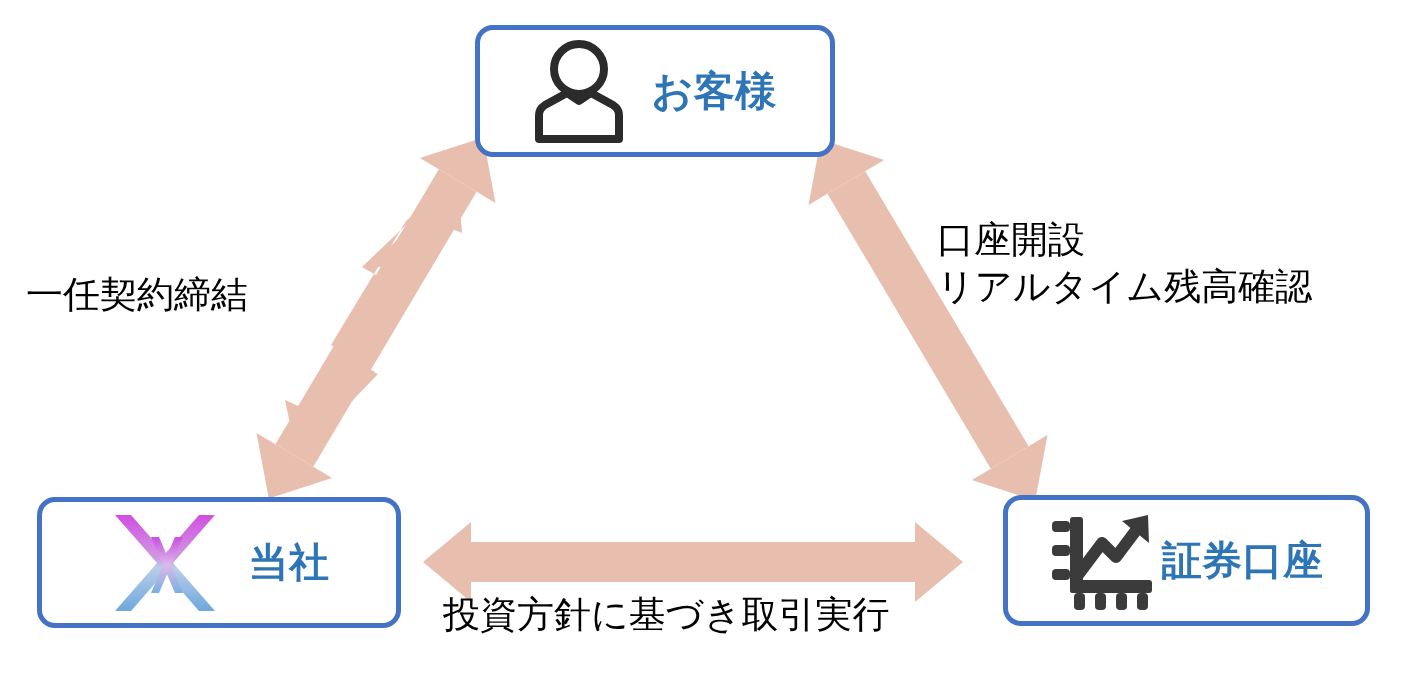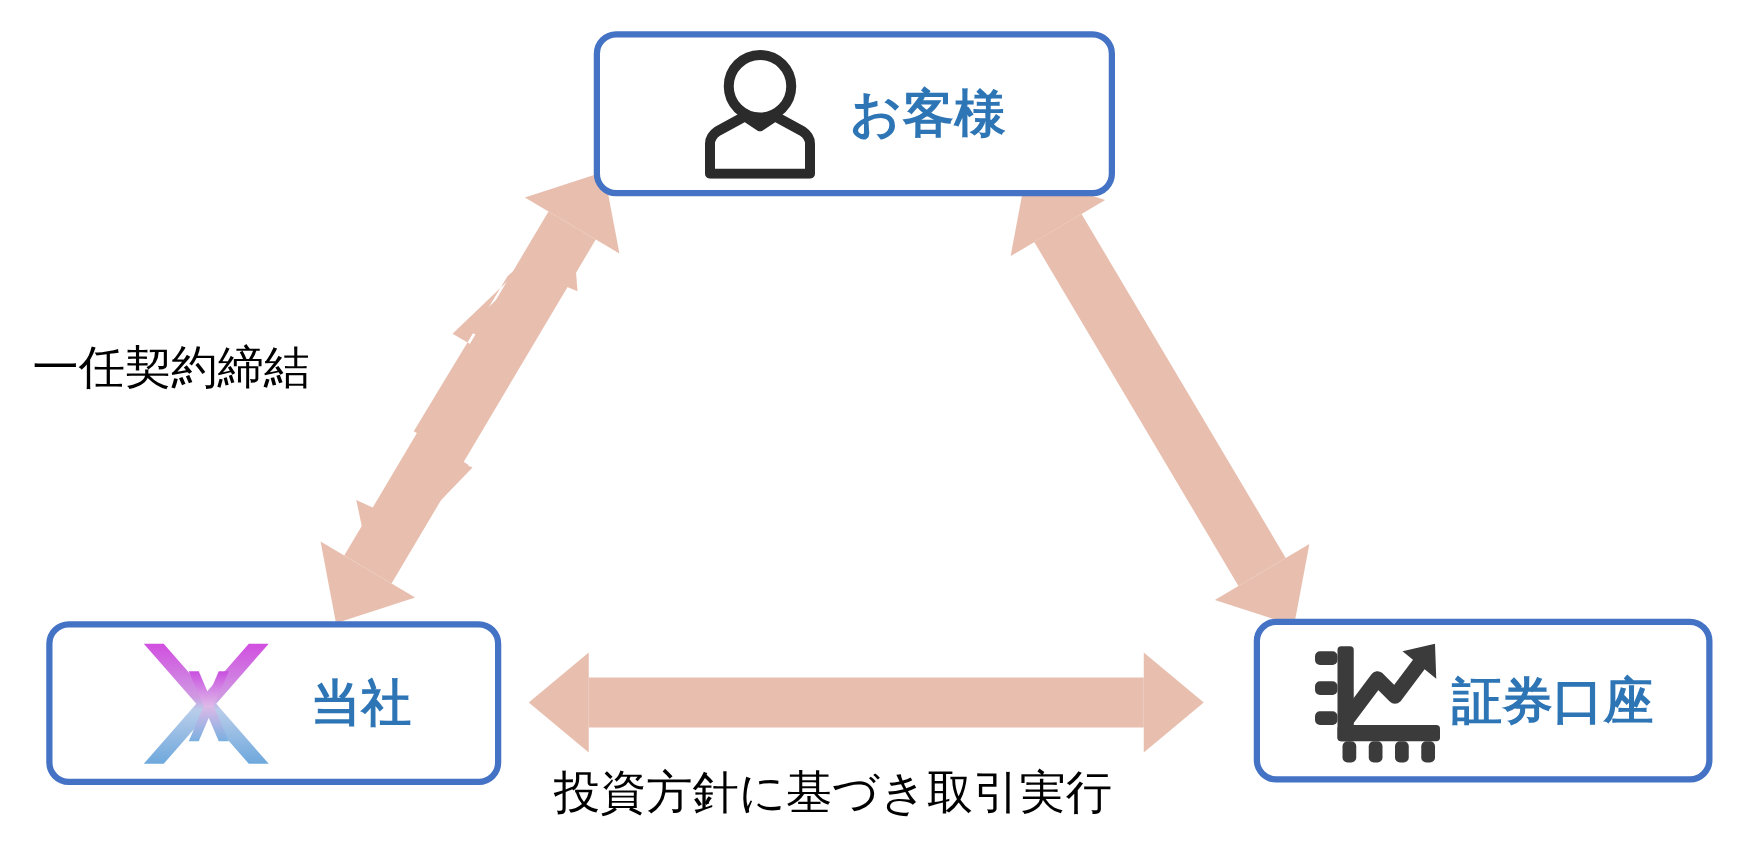--- a/index.html
+++ b/index.html
@@ -50,21 +50,21 @@
     flex: 0 0 auto;
     color: #2e75b6;
     font-weight: bold;
     letter-spacing: 0.01em;
     white-space: nowrap;
   }
 
   #node-customer {
     left: 475px;
     top: 25px;
-    width: 417px;
+    width: 360px;
     height: 132px;
     gap: 26px;
   }
   #node-customer .node-label { font-size: 41px; }
 
   #node-company {
     left: 37px;
     top: 497px;
     width: 364px;
     height: 131px;
@@ -96,21 +96,21 @@
     text-align: left;
     margin-top: 33px;
   }
   #caption-right {
     left: 937px;
     top: 216px;
     text-align: left;
   }
   #caption-bottom {
     left: 443px;
-    top: 611px;
+    top: 591px;
     text-align: left;
   }
   .caption-line { display: block; }
 </style>
 </head>
 <body>
 
 <div id="canvas">
 
   <svg id="arrow-layer" viewBox="0 0 1408 694" width="1408" height="694" xmlns="http://www.w3.org/2000/svg">
@@ -206,18 +206,22 @@
         </g>
       </svg>
     </span>
     <span class="node-label">証券口座</span>
   </div>
 
   <div class="edge-caption" id="caption-left">
     <span class="caption-line">一任契約締結</span>
   </div>
 
+  <div class="edge-caption" id="caption-right">
+    <span class="caption-line">口座開設</span>
+    <span class="caption-line">リアルタイム残高確認</span>
+  </div>
 
   <div class="edge-caption" id="caption-bottom">
     <span class="caption-line">投資方針に基づき取引実行</span>
   </div>
 
 </div>
 
 </body></html>

